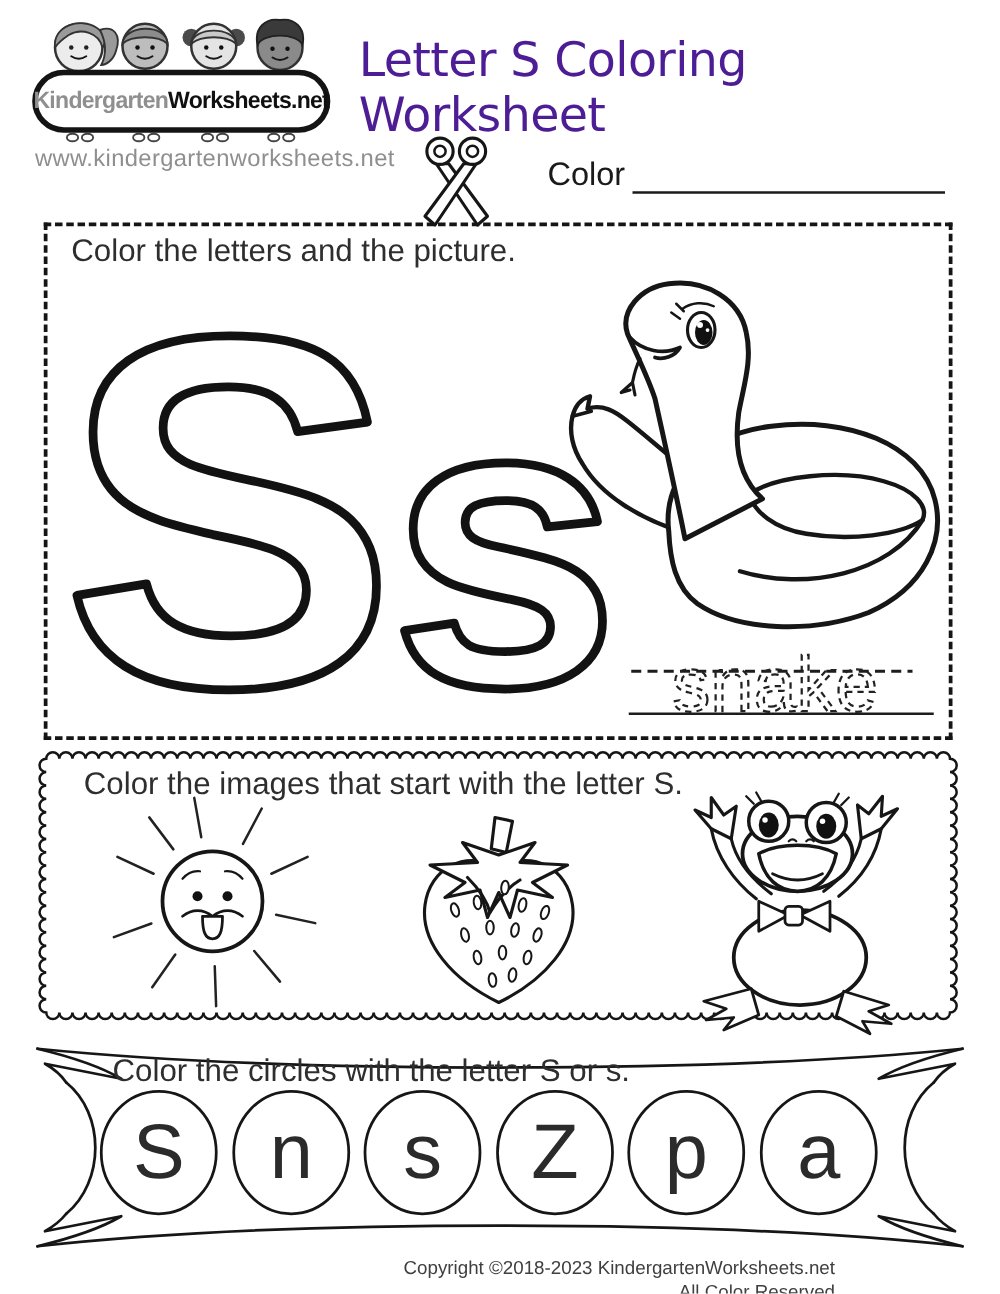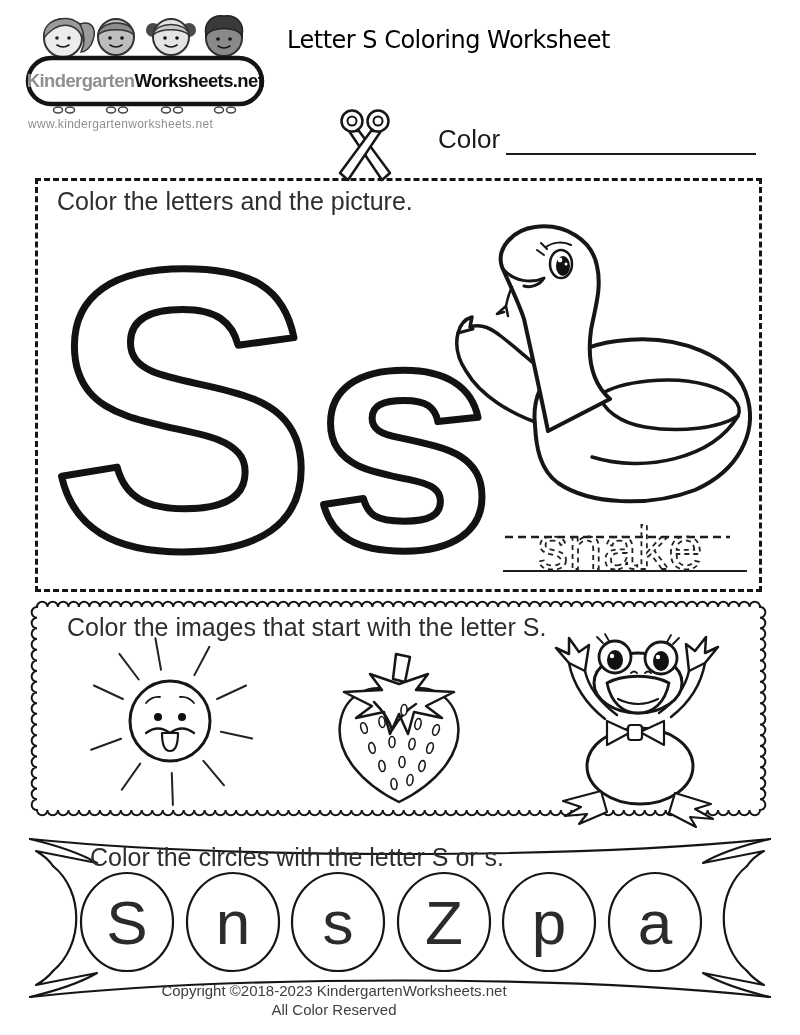--- a/index.html
+++ b/index.html
@@ -8,42 +8,42 @@
   .abs{position:absolute;}
   svg{display:block;overflow:visible;}
   .ink{stroke:#161616;fill:none;stroke-linecap:round;stroke-linejoin:round;}
   .wink{stroke:#161616;fill:#fff;stroke-linecap:round;stroke-linejoin:round;}
   
   .logo-text{left:29px;top:58px;width:232px;height:46px;display:flex;align-items:center;
      justify-content:center;white-space:nowrap;font-weight:bold;font-size:19px;
      letter-spacing:-0.6px;transform:scaleX(.97);}
   .logo-text .g1{color:#8f8f8f;}
   .logo-text .g2{color:#101010;}
-  .site-url{left:28px;top:117px;font-size:12px;color:#8f8f8f;letter-spacing:.3px;}
+  .site-url{left:28px;top:117px;font-size:19px;color:#8f8f8f;letter-spacing:.3px;}
   
-  .page-title{left:287px;top:26px;font-size:24px;color:#000000;
+  .page-title{left:287px;top:26px;font-size:38px;color:#4c1d95;
      font-family:"DejaVu Sans",sans-serif;letter-spacing:-0.5px;}
   .name-label{left:438px;top:124px;font-size:26px;color:#1a1a1a;}
   .name-line{left:506px;top:153px;width:250px;border-top:2px solid #1a1a1a;}
   
   .sec1{left:35px;top:178px;width:727px;height:414px;border:3px dashed #151515;box-sizing:border-box;}
   .instr{font-size:25px;color:#2e2e2e;}
   .in1{left:57px;top:187px;}
   .in2{left:67px;top:613px;}
   .in3{left:90px;top:843px;}
   .bubble{font-family:"Liberation Sans",sans-serif;font-weight:bold;fill:#fff;
      stroke:#121212;stroke-width:7;stroke-linejoin:round;}
   .trace-line-dash{stroke:#1d1d1d;stroke-width:2.5;stroke-dasharray:8 5;}
   .trace-line-solid{stroke:#1d1d1d;stroke-width:2;}
   .trace-word{font-size:62px;fill:none;stroke:#222;stroke-width:1.8;
      stroke-dasharray:5 4;font-family:"Liberation Sans",sans-serif;}
   #scallop-path{stroke:#151515;stroke-width:2;fill:none;}
   #sun-rays line{stroke:#222;stroke-width:2;stroke-linecap:round;}
   .circle-letter{font-size:62px;fill:#2b2b2b;font-family:"Liberation Sans",sans-serif;}
-  .footer-line{left:0;width:668px;text-align:center;font-size:15px;color:#3f3f3f;}
+  .footer-line{left:0;width:668px;text-align:right;font-size:15px;color:#3f3f3f;margin-top:24px;}
   .f1{top:982px;} .f2{top:1001px;}
 </style>
 </head>
 <body>
 
 <div class="page">
 
   <svg class="abs" style="left:25px;top:8px;" width="240" height="112" viewBox="0 0 240 112">
 
     <g>

